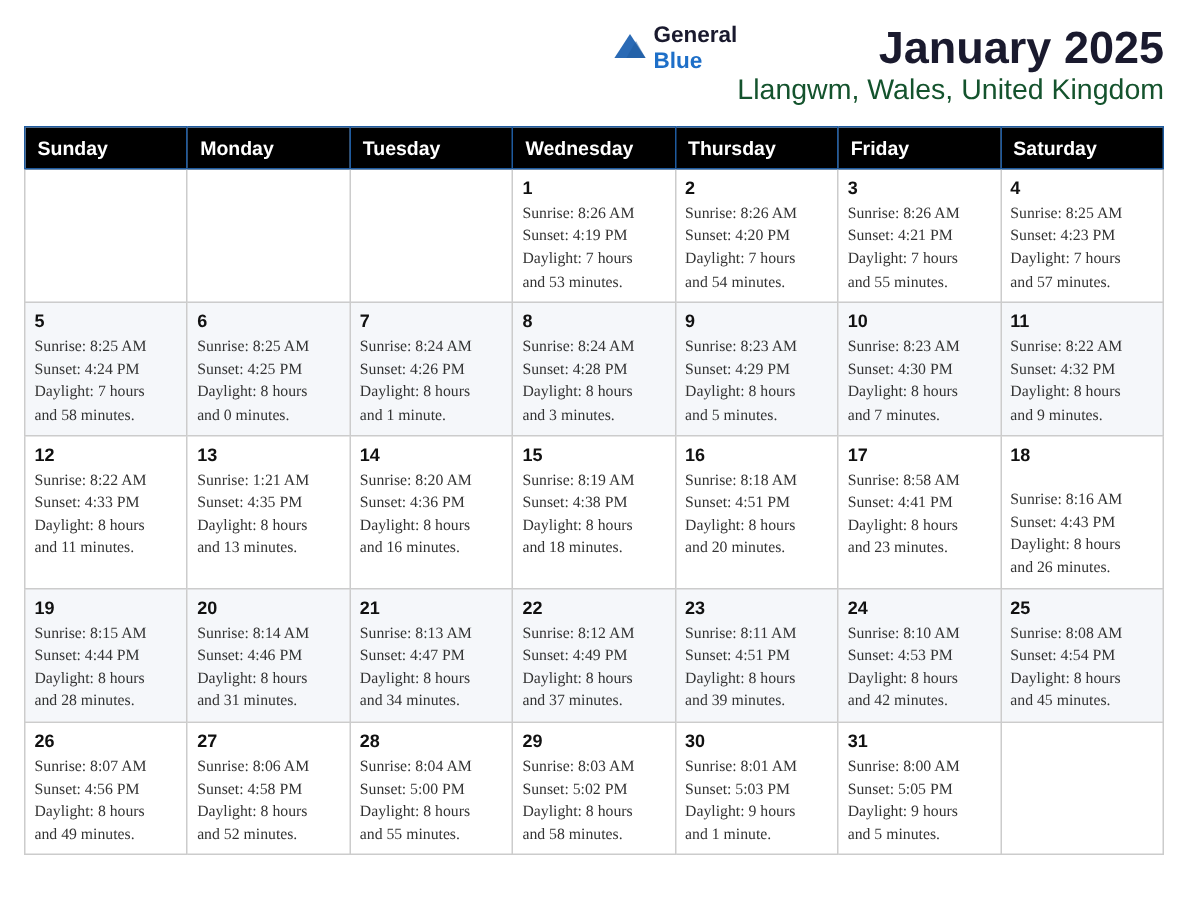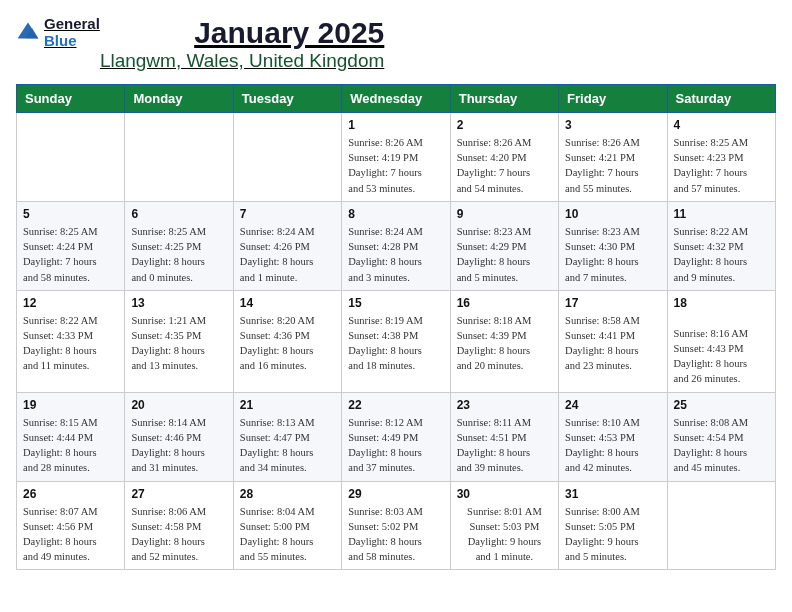--- a/index.html
+++ b/index.html
@@ -5,24 +5,23 @@
     * { box-sizing: border-box; margin: 0; padding: 0; }
     body {
       font-family: Arial, Helvetica, sans-serif;
       background: #fff;
       width: 792px;
       min-height: 612px;
       padding: 16px;
     }
     .header {
       display: flex;
-      justify-content: flex-start;
+      justify-content: flex-end;
       align-items: flex-start;
       margin-bottom: 12px;
-      text-decoration: underline;
     }
     .logo {
       display: flex;
       align-items: center;
       gap: 4px;
     }
     .logo-text {
       display: flex;
       flex-direction: column;
       line-height: 1.1;
@@ -52,21 +51,21 @@
     .location {
       font-size: 19px;
       color: #14532d;
     }
     .calendar {
       width: 100%;
       border-collapse: collapse;
       border: 1px solid #ccc;
     }
     .calendar th {
-      background-color: #15803d;
+      background-color: #000000;
       color: #fff;
       text-align: left;
       padding: 6px 8px;
       font-size: 13px;
       font-weight: bold;
       border: 1px solid #1e5a9e;
       margin-top: 26px;
     }
     .calendar td {
       border: 1px solid #ccc;
@@ -239,21 +238,21 @@
         <td>
           <div class="day-number">15</div>
           <div class="day-info" style="white-space: pre-line;">Sunrise: 8:19 AM
 Sunset: 4:38 PM
 Daylight: 8 hours
 and 18 minutes.</div>
         </td>
         <td>
           <div class="day-number">16</div>
           <div class="day-info" style="white-space: pre-line;">Sunrise: 8:18 AM
-Sunset: 4:39 PM
+Sunset: 4:51 PM
 Daylight: 8 hours
 and 20 minutes.</div>
         </td>
         <td>
           <div class="day-number">17</div>
           <div class="day-info" style="white-space: pre-line;">Sunrise: 8:58 AM
 Sunset: 4:41 PM
 Daylight: 8 hours
 and 23 minutes.</div>
         </td>
@@ -340,21 +339,21 @@
         </td>
         <td>
           <div class="day-number">29</div>
           <div class="day-info" style="white-space: pre-line;">Sunrise: 8:03 AM
 Sunset: 5:02 PM
 Daylight: 8 hours
 and 58 minutes.</div>
         </td>
         <td>
           <div class="day-number">30</div>
-          <div class="day-info" style="white-space: pre-line; text-align: center;">Sunrise: 8:01 AM
+          <div class="day-info" style="white-space: pre-line;">Sunrise: 8:01 AM
 Sunset: 5:03 PM
 Daylight: 9 hours
 and 1 minute.</div>
         </td>
         <td>
           <div class="day-number">31</div>
           <div class="day-info" style="white-space: pre-line;">Sunrise: 8:00 AM
 Sunset: 5:05 PM
 Daylight: 9 hours
 and 5 minutes.</div>

